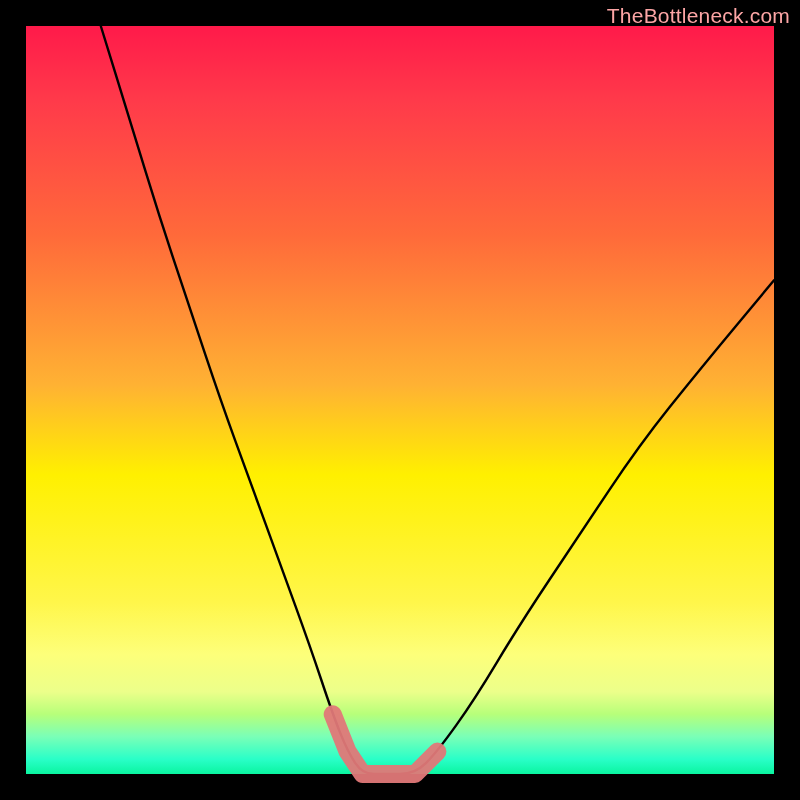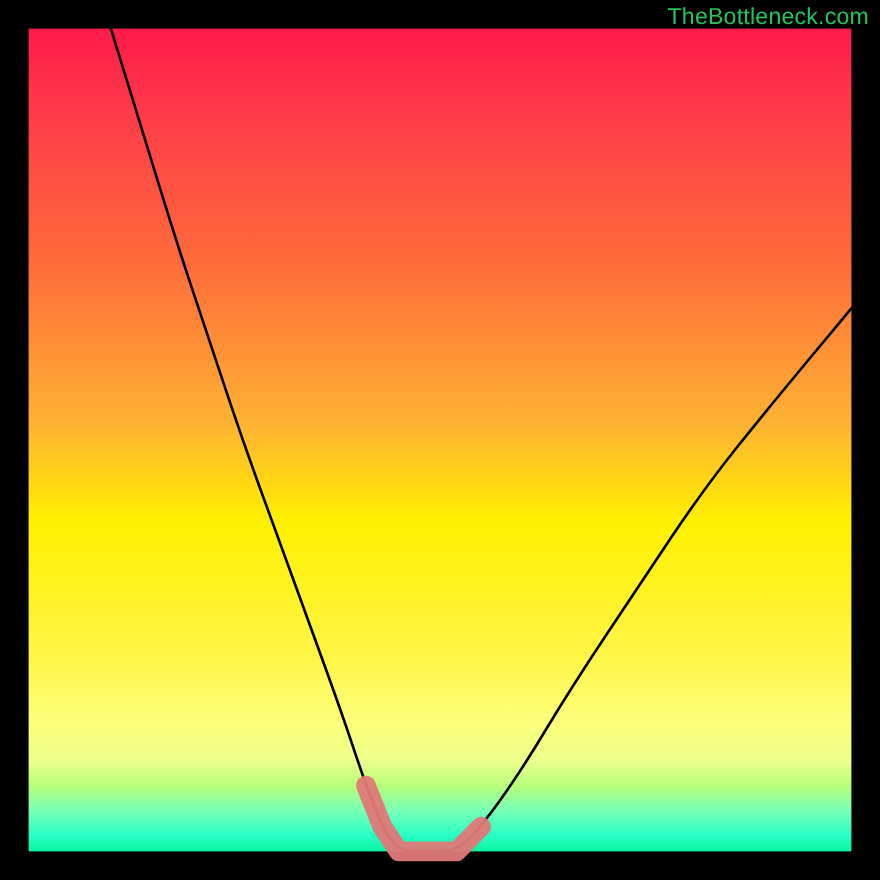--- a/index.html
+++ b/index.html
@@ -28,21 +28,21 @@
       #ecff8a 89%,
       #b7ff7a 92%,
       #7affb7 95%,
       #2affc8 98%,
       #0af5a0 100%);
   }
   .watermark {
     position: absolute;
     top: 4px;
     right: 10px;
-    color: #22c55e;
+    color: #fca5a5;
     font-size: 21px;
     font-weight: 400;
     letter-spacing: 0.2px;
     user-select: none;
     text-align: right;
   }
   svg.overlay {
     position: absolute;
     left: 26px;
     top: 26px;

